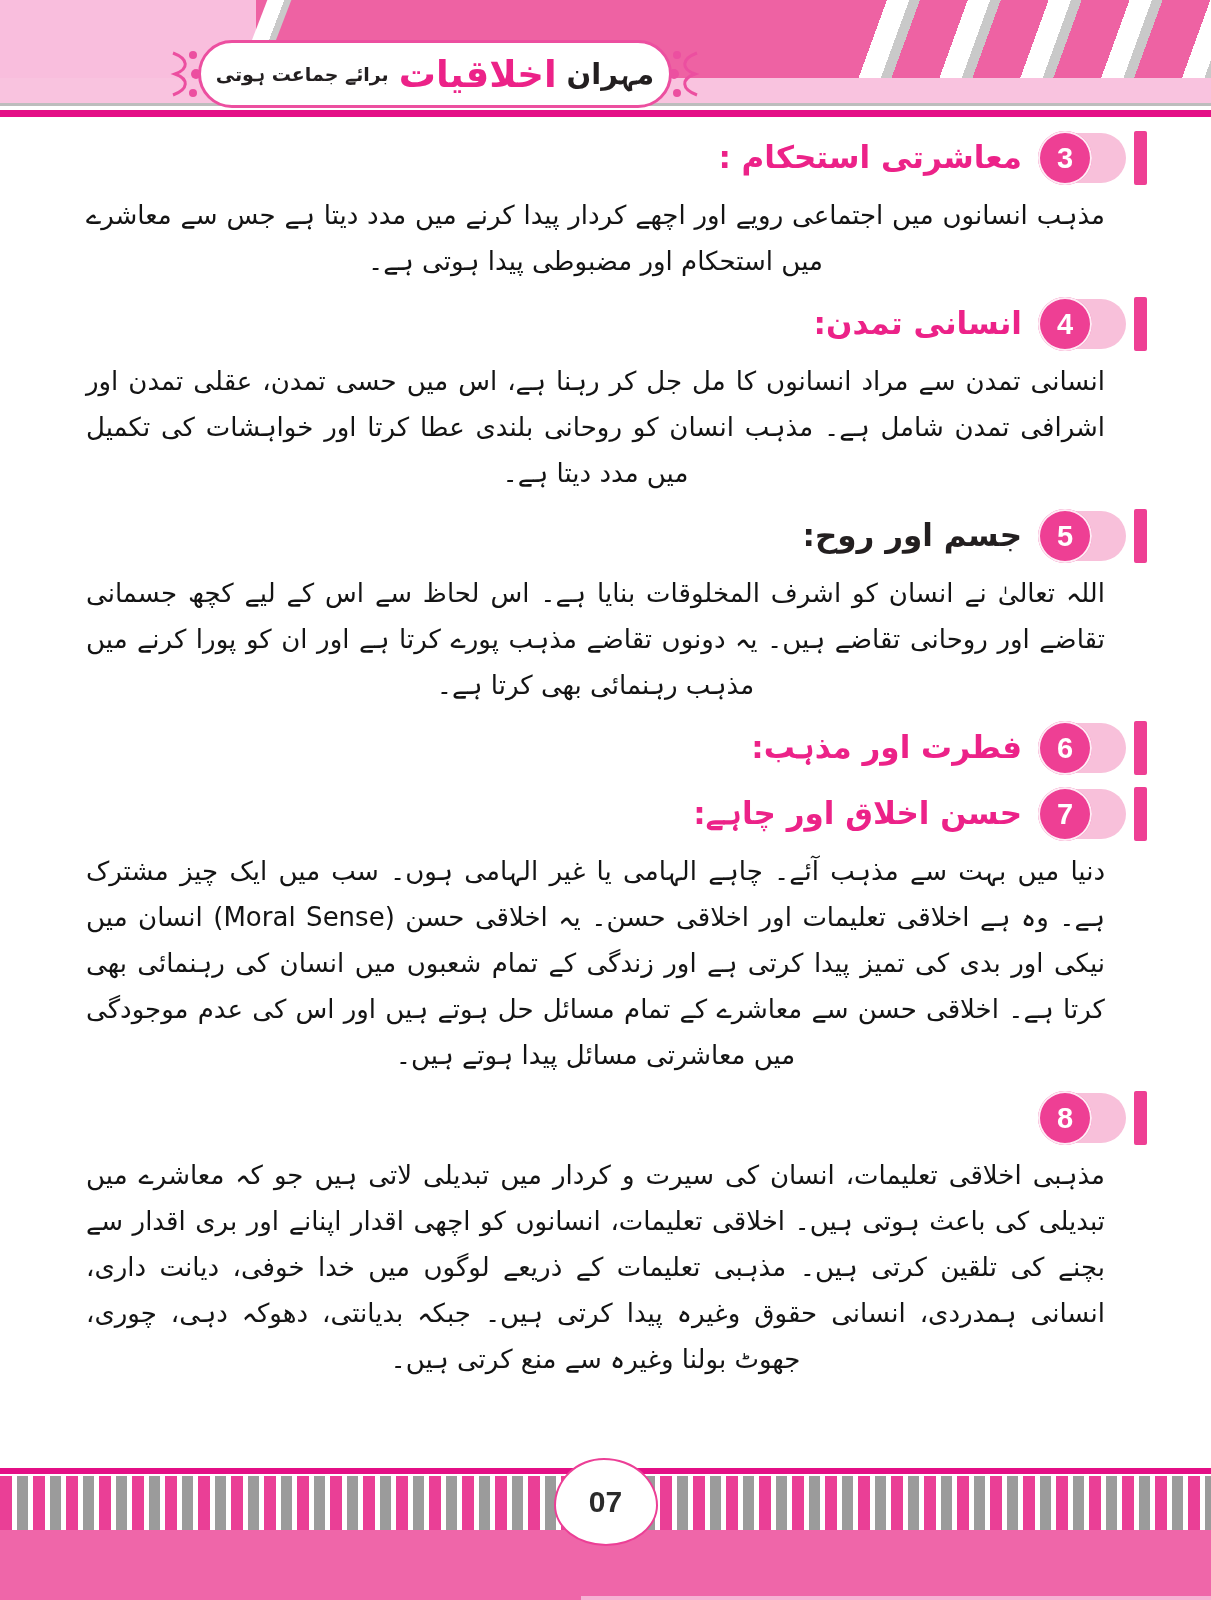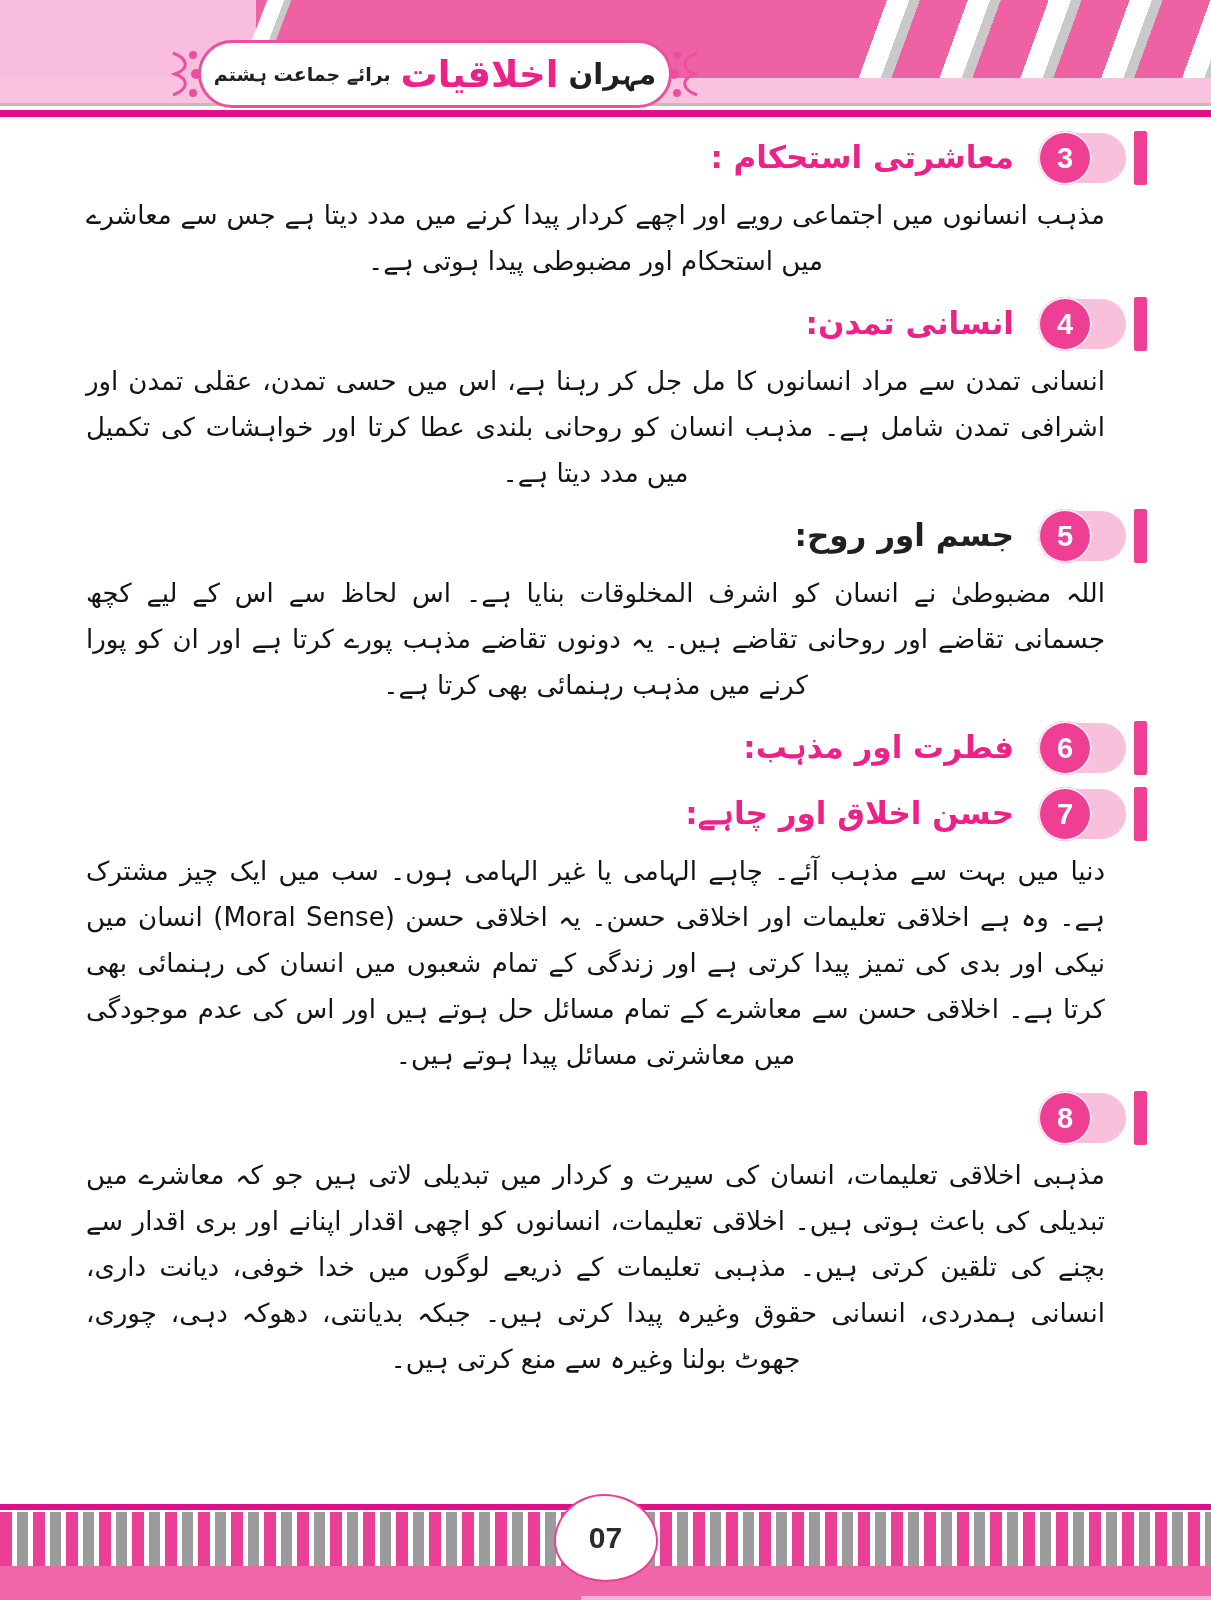--- a/index.html
+++ b/index.html
@@ -32,26 +32,26 @@
   .content{position:absolute;top:118px;left:0;right:0;height:1368px;overflow:hidden;
            box-sizing:border-box;padding:4px 64px 0 86px;}
   .h-row{display:flex;direction:rtl;align-items:center;gap:8px;margin:6px 0 2px 0;height:60px;}
   .h-bar{width:13px;height:54px;background:#ee3f94;border-radius:2px;}
   .h-badge{position:relative;width:88px;height:56px;flex:0 0 auto;}
   .h-blob{position:absolute;right:0;top:3px;width:78px;height:50px;border-radius:25px;background:#f8c0da;}
   .h-circle{position:absolute;left:0;top:1px;width:54px;height:54px;border-radius:50%;background:#ee3f94;
             box-shadow:inset 0 0 0 2px rgba(255,255,255,.9);
             display:flex;align-items:center;justify-content:center;}
   .h-circle span{color:#ffffff;font-weight:700;font-size:29px;font-family:"Liberation Sans",sans-serif;}
-  h2.sec-title{margin:16px;font-size:31px;font-weight:700;color:#ec2288;line-height:1.2;}
+  h2.sec-title{margin:8px;font-size:31px;font-weight:700;color:#ec2288;line-height:1.2;}
   p.sec-body{direction:rtl;text-align:justify;text-align-last:center;color:#141414;
              font-size:26px;line-height:46px;margin:4px 42px 10px 0;}
 
   
-  .ftr{position:absolute;left:0;right:0;bottom:0;height:96px;z-index:6;}
+  .ftr{position:absolute;left:0;right:0;bottom:0;height:132px;z-index:6;}
   .ftr-magline{position:absolute;top:0;left:0;right:0;height:6px;background:#e40f86;}
   .ftr-stripes{position:absolute;top:8px;left:0;right:0;height:54px;
       background:repeating-linear-gradient(90deg,#ea3f96 0 12px,#ffffff 12px 17px,#9b9b9b 17px 28px,#ffffff 28px 33px);}
   .ftr-band{position:absolute;top:62px;left:0;right:0;bottom:0;background:#ef66a9;}
   .ftr-band-light{position:absolute;bottom:0;right:0;width:52%;height:4px;background:#f6b1d4;}
   .ftr-badge{position:absolute;left:50%;top:-10px;transform:translateX(-50%);
              width:100px;height:84px;background:#ffffff;border:2px solid #ec3f96;
              border-radius:48% 52% 50% 50% / 54% 54% 46% 46%;
              display:flex;align-items:center;justify-content:center;}
   .ftr-badge span{font-family:"Liberation Sans",sans-serif;font-weight:700;font-size:30px;color:#2b2b2b;}
@@ -74,21 +74,21 @@
       <svg class="orn orn-r" width="34" height="58" viewBox="0 0 34 58">
         <g fill="none" stroke="#ec4fa0" stroke-width="3">
           <path d="M28,8 C12,14 12,24 26,29 C12,34 12,44 28,50"></path>
         </g>
         <circle cx="8" cy="10" r="4" fill="#ec4fa0"></circle>
         <circle cx="5" cy="29" r="5" fill="#ec4fa0"></circle>
         <circle cx="8" cy="48" r="4" fill="#ec4fa0"></circle>
       </svg>
       <span class="bn-prefix">مہران</span>
       <span class="bn-main">اخلاقیات</span>
-      <span class="bn-suffix">برائے جماعت ہشتم</span>
+      <span class="bn-suffix">برائے جماعت ہوتی</span>
       <svg class="orn orn-l" width="34" height="58" viewBox="0 0 34 58">
         <g fill="none" stroke="#ec4fa0" stroke-width="3">
           <path d="M28,8 C12,14 12,24 26,29 C12,34 12,44 28,50"></path>
         </g>
         <circle cx="8" cy="10" r="4" fill="#ec4fa0"></circle>
         <circle cx="5" cy="29" r="5" fill="#ec4fa0"></circle>
         <circle cx="8" cy="48" r="4" fill="#ec4fa0"></circle>
       </svg>
     </div>
   </div>
@@ -127,21 +127,21 @@
       <div class="h-row">
         <div class="h-bar"></div>
         <div class="h-badge">
           <div class="h-blob"></div>
           <div class="h-circle">
             <span>5</span>
           </div>
         </div>
         <h2 class="sec-title" style="color: rgb(35, 31, 32);">جسم اور روح:</h2>
       </div>
-      <p class="sec-body">اللہ مضبوطیٰ نے انسان کو اشرف المخلوقات بنایا ہے۔ اس لحاظ سے اس کے لیے کچھ جسمانی تقاضے اور روحانی تقاضے ہیں۔ یہ دونوں تقاضے مذہب پورے کرتا ہے اور ان کو پورا کرنے میں مذہب رہنمائی بھی کرتا ہے۔</p>
+      <p class="sec-body">اللہ تعالیٰ نے انسان کو اشرف المخلوقات بنایا ہے۔ اس لحاظ سے اس کے لیے کچھ جسمانی تقاضے اور روحانی تقاضے ہیں۔ یہ دونوں تقاضے مذہب پورے کرتا ہے اور ان کو پورا کرنے میں مذہب رہنمائی بھی کرتا ہے۔</p>
     </section>
 
     <section>
       <div class="h-row">
         <div class="h-bar"></div>
         <div class="h-badge">
           <div class="h-blob"></div>
           <div class="h-circle">
             <span>6</span>
           </div>

